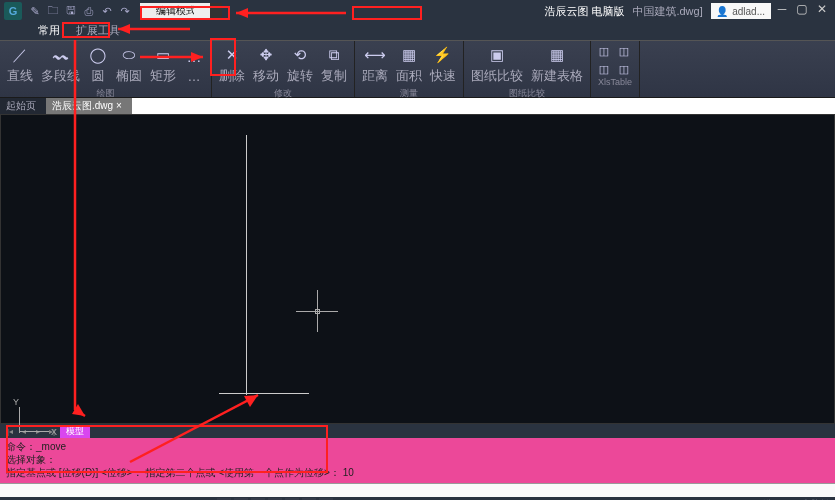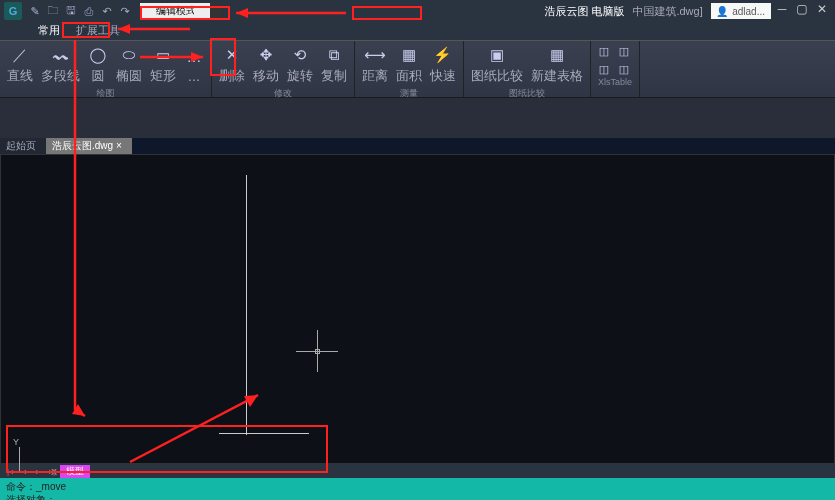--- a/index.html
+++ b/index.html
@@ -25,42 +25,42 @@
 .ribbon { height:58px; background:linear-gradient(#3a4050,#2f3545); display:flex; border-top:1px solid #555; border-bottom:1px solid #1a1a1a; }
 .rgroup { display:flex; flex-direction:column; border-right:1px solid #222; padding:2px 4px 0 4px; }
 .rgroup-items { display:flex; gap:2px; flex:1; align-items:center; }
 .rgroup-label { font-size:9px; color:#889; text-align:center; padding-bottom:10px; }
 .rbtn { display:flex; flex-direction:column; align-items:center; gap:2px; padding:2px 3px; cursor:pointer; }
 .rbtn-icon { width:20px; height:20px; display:flex; align-items:center; justify-content:center; color:#cce; font-size:15px; }
 .rbtn-label { font-size:13px; color:#aab; white-space:nowrap; }
 .rbtn.small { flex-direction:row; padding:1px 2px; }
 .rbtn.small .rbtn-icon { width:14px; height:14px; font-size:11px; }
 
-.doc-tabs { height:16px; background:#0f172a; display:flex; align-items:flex-end;margin-top:40px; }
+.doc-tabs { height:16px; background:#ffffff; display:flex; align-items:flex-end; }
 .doc-tab { padding:1px 10px 1px 6px; font-size:10px; color:#aab; background:#222833; cursor:pointer; }
 .doc-tab.active { background:#777; color:#fff; }
 
 .canvas { background:#0d1117; height:310px; position:relative; border:1px solid #333; }
 .obj-line-v { position:absolute; left:245px; top:20px; width:1px; height:260px; background:#ccc; }
 .obj-line-h { position:absolute; left:218px; top:278px; width:90px; height:1px; background:#ccc; }
 .cursor-cross { position:absolute; left:295px; top:175px; width:42px; height:42px; }
 .cursor-cross::before { content:""; position:absolute; left:50%; top:0; width:1px; height:100%; background:#aaa; }
 .cursor-cross::after { content:""; position:absolute; top:50%; left:0; height:1px; width:100%; background:#aaa; }
 .pick { position:absolute; left:314px; top:194px; width:5px; height:5px; border:1px solid #aaa; }
 .ucs { position:absolute; left:12px; bottom:16px; color:#aaa; font-size:9px; }
 .ucs .arrX { position:absolute; left:6px; top:24px; width:30px; border-top:1px solid #aaa; }
 .ucs .arrY { position:absolute; left:6px; top:0px; height:26px; border-left:1px solid #aaa; }
 .ucs .lblX { position:absolute; left:38px; top:20px; }
 .ucs .lblY { position:absolute; left:0px; top:-10px; }
 
 .layout-tabs { height:14px; background:#2a3340; display:flex; align-items:center; gap:2px; padding-left:4px; }
 .lt-btn { width:12px; height:10px; font-size:8px; color:#888; display:flex; align-items:center; justify-content:center; cursor:pointer; }
 .lt-tab { background:#d946ef; color:#fff; padding:0 6px; font-size:9px; cursor:pointer; }
 
-.cmdline { background:#14b8a6; height:45px; padding:2px 6px; font-size:10px; color:#222; overflow:hidden; line-height:13px; font-family:SimSun,monospace; }
+.cmdline { background:#ec4899; height:45px; padding:2px 6px; font-size:10px; color:#222; overflow:hidden; line-height:13px; font-family:SimSun,monospace; }
 .cmd-input-row { height:14px; background:#fafafa; border-top:1px solid #999; }
 .status { height:14px; background:#2a3340; display:flex; align-items:center; padding:0 6px; font-size:9px; color:#99a; }
 .status-tools { margin-left:130px; display:flex; gap:3px; }
 .st-btn { width:14px; height:12px; background:#333a48; cursor:pointer; }
 .status-right { margin-left:auto; color:#99a; }
 
 .anno-box { position:absolute; border:2px solid #ff2020; pointer-events:none; }
 .anno-arrow { position:absolute; pointer-events:none; }
 .anno-arrow line { stroke:#ff2020; stroke-width:2.5; }
 .anno-arrow polygon { fill:#ff2020; }

